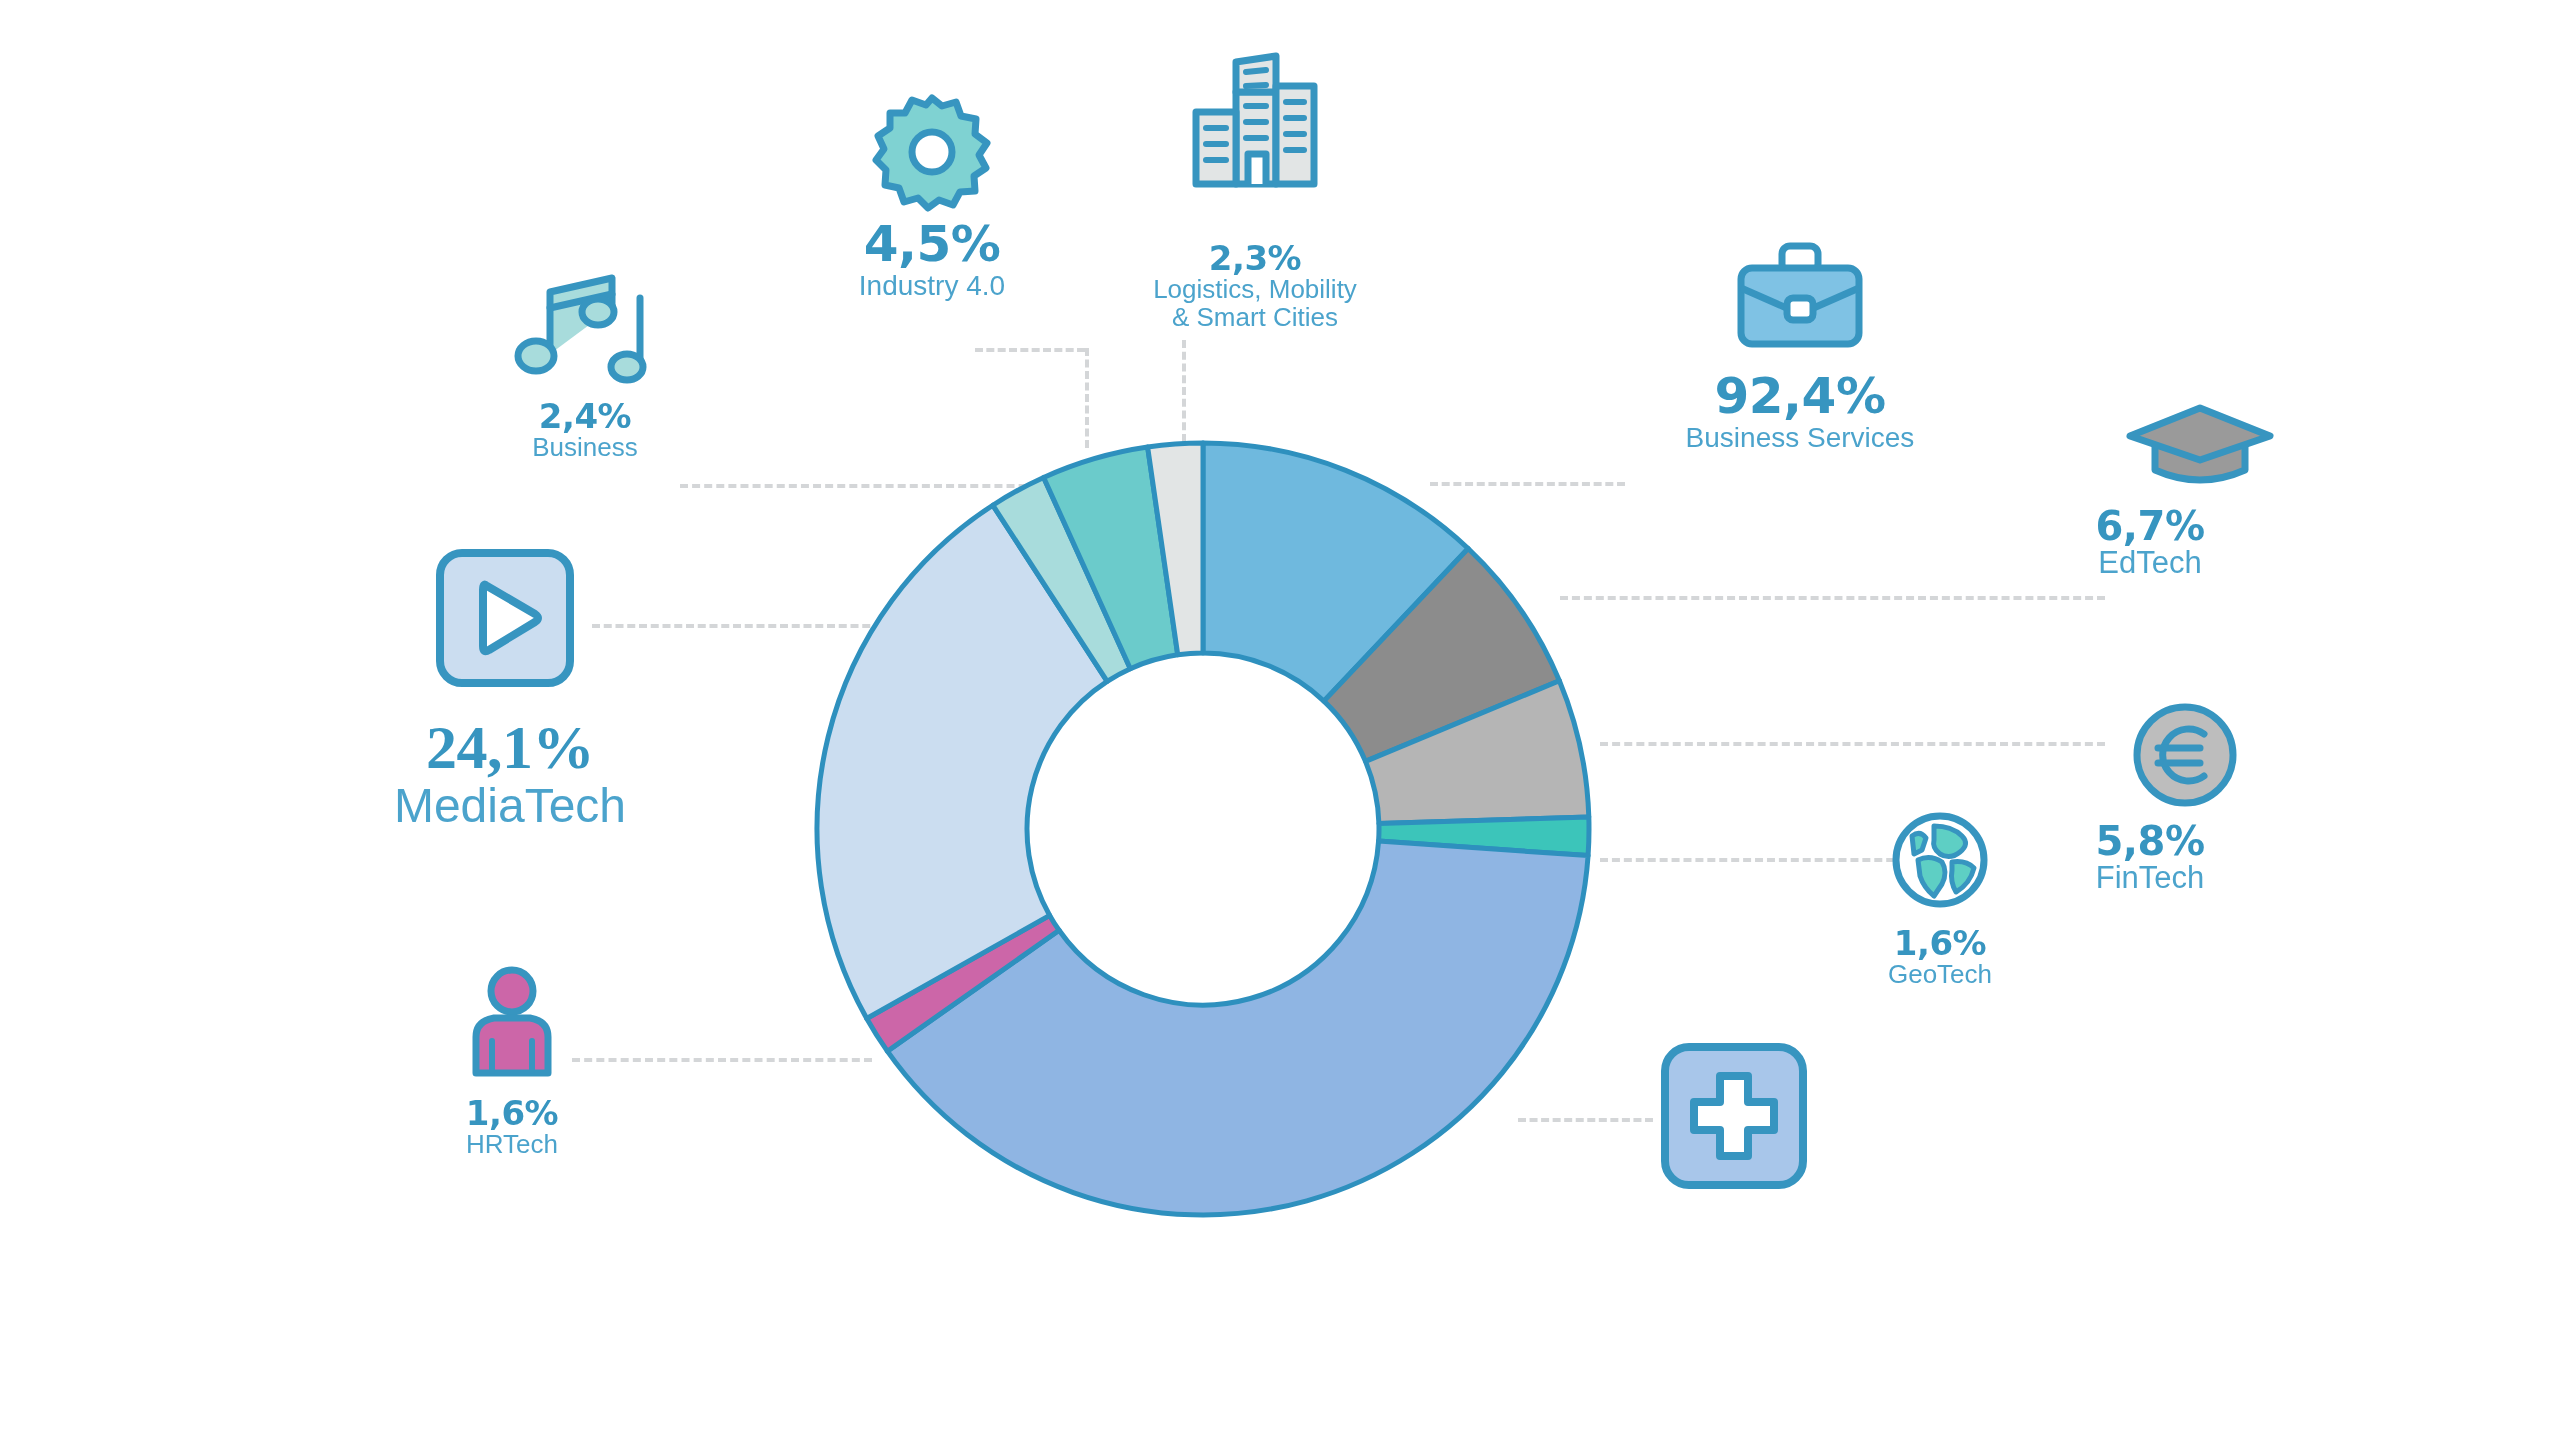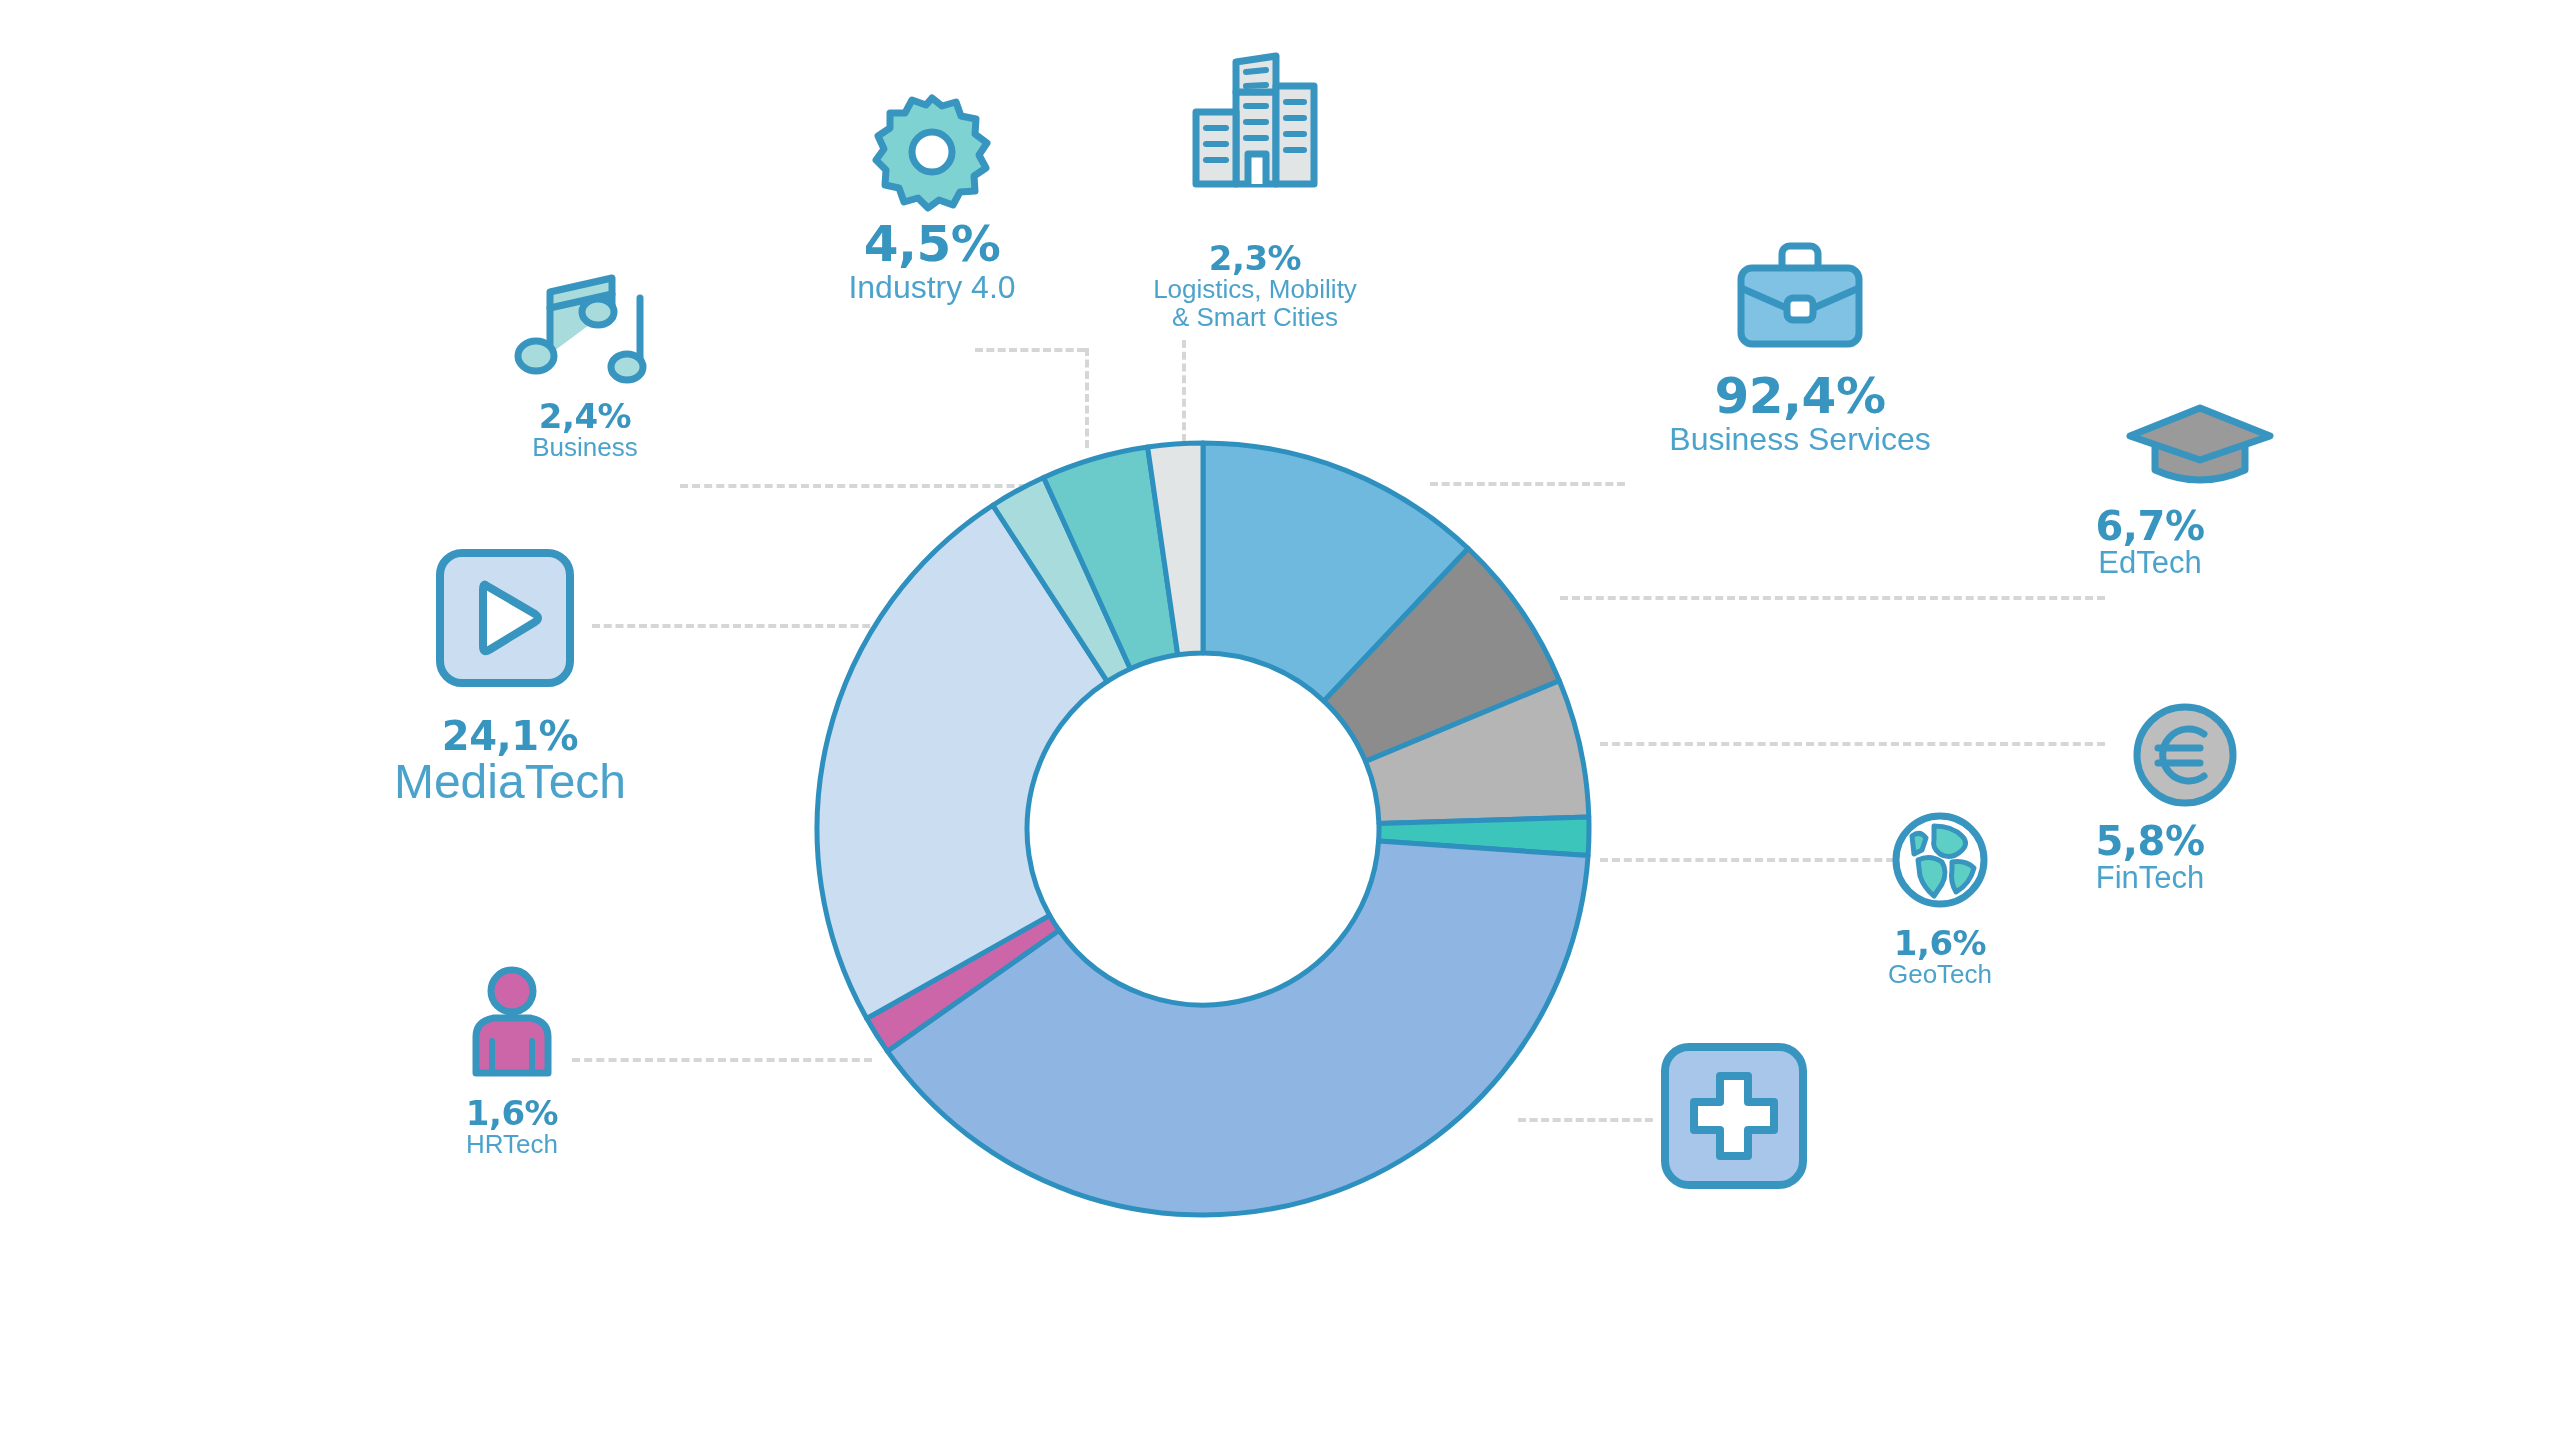--- a/index.html
+++ b/index.html
@@ -18,24 +18,24 @@
     font-weight:bold;color:#3795C0;
     letter-spacing:-0.5px;white-space:nowrap;
   }
   .name{
     font-family:"Liberation Sans", sans-serif;
     font-weight:400;color:#4BA3CC;white-space:nowrap;
   }
   .name.wrap{white-space:normal;}
 
   
-  .t-xl .pct{font-size:40px;}
+  .t-xl .pct{font-size:62px;font-family:Liberation Serif, serif;}
   .t-xl .name{font-size:48px;}
   .t-lg .pct{font-size:50px;}
-  .t-lg .name{font-size:32px;}
+  .t-lg .name{font-size:28px;}
   .t-md .pct{font-size:40px;text-align:center;}
   .t-md .name{font-size:31px;}
   .t-sm .pct{font-size:34px;}
   .t-sm .name{font-size:26px;}
 
   .icon{position:absolute;}
 
   
   .lead{position:absolute;}
   .lead-h{

